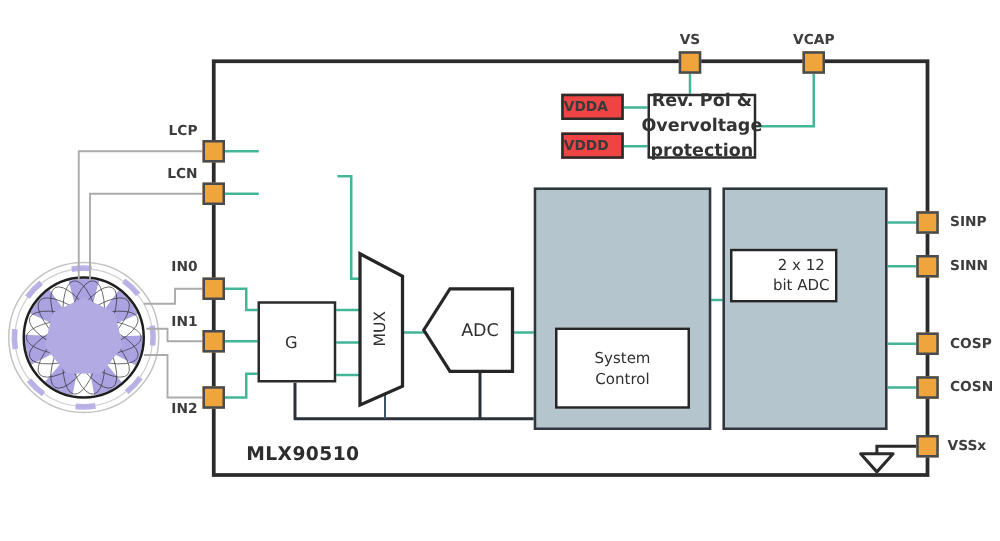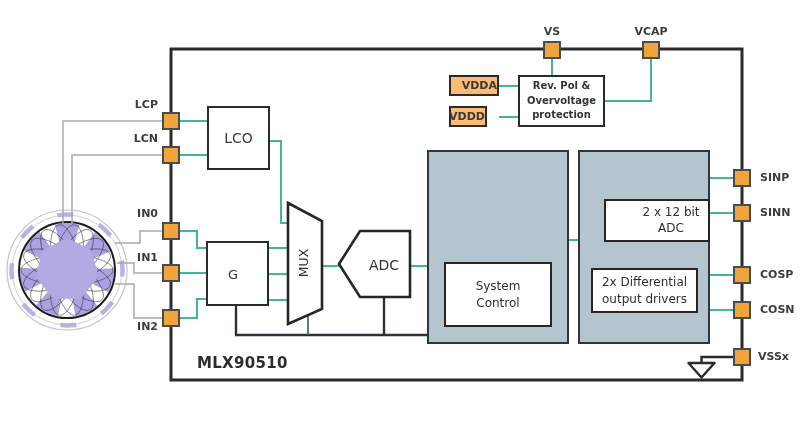--- a/index.html
+++ b/index.html
@@ -1,38 +1,38 @@
 <!DOCTYPE html>
 <html><head>
 <meta charset="utf-8">
 <style>
   html,body{margin:0;padding:0;background:#fff;}
   #canvas{position:relative;width:800px;height:433px;background:#ffffff;overflow:hidden;
           font-family:"DejaVu Sans","Liberation Sans",sans-serif;color:#3a3a3a;}
   #wires{position:absolute;left:0;top:0;z-index:1;}
   .blk{position:absolute;z-index:2;background:#fff;border:2.5px solid #2b2b2b;
        display:flex;align-items:center;justify-content:center;box-sizing:border-box;}
-  .blk-sm{position:absolute;z-index:2;background:#fdba74;border:2px solid #2b2b2b;
-       display:flex;align-items:center;justify-content:flex-end;box-sizing:border-box;
+  .blk-sm{position:absolute;z-index:2;background:#ef4444;border:2px solid #2b2b2b;
+       display:flex;align-items:center;justify-content:flex-start;box-sizing:border-box;
        font-size:11px;font-weight:bold;}
   .bigblk{position:absolute;z-index:2;background:#b4c5cd;border:2.5px solid #30373c;
        box-sizing:border-box;}
   .bigblk .title{position:absolute;top:7px;left:0;width:100%;text-align:center;
        font-size:13px;font-weight:bold;color:#333;}
   .inner{position:absolute;background:#fff;border:2px solid #262626;box-sizing:border-box;
        display:flex;align-items:center;justify-content:center;text-align:center;
        font-size:12px;line-height:1.3;color:#2f2f2f;}
   .pin{position:absolute;z-index:4;width:14px;height:14px;background:#f0a43c;
        border:2.5px solid #464c51;box-sizing:content-box;}
   .pinlbl{position:absolute;z-index:4;font-size:11px;font-weight:bold;color:#3d3d3d;
        white-space:nowrap;}
   .r{text-align:right;}
   .shapelbl{position:absolute;z-index:3;font-size:13px;color:#2f2f2f;text-align:center;}
   #mux-label{transform:rotate(-90deg);font-size:12.5px;}
-  #prot-box{flex-direction:column;font-size:10px;font-weight:bold;line-height:1.45;
+  #prot-box{flex-direction:column;font-size:14px;font-weight:bold;line-height:1.45;
        text-align:left;color:#333;}
   #chip-name{position:absolute;z-index:3;font-size:15px;font-weight:bold;color:#2d2d2d;
        letter-spacing:0.3px;}
   .two-line{line-height:1.35;}
 </style>
 </head>
 <body>
 
 <div id="canvas">
 
@@ -110,57 +110,50 @@
     <polygon points="339,264 360,231 410,231 410,297 360,297" fill="#ffffff" stroke="#262626" stroke-width="2.6"></polygon>
 
     <polygon points="224,251 224,297 260,274" fill="#ffffff" stroke="#262626" stroke-width="2.4"></polygon>
 
     <g>
       <polyline points="733,357 701.5,357 701.5,363" fill="none" stroke="#2b2b2b" stroke-width="2.4"></polyline>
       <polygon points="688.5,363 714.5,363 701.5,377.5" fill="#ffffff" stroke="#2b2b2b" stroke-width="2.4" stroke-linejoin="round"></polygon>
     </g>
   </svg>
 
-  <div class="blk" style="left:207px;top:106px;width:63px;height:64px;font-size:14px;">
-    <span>LCO</span>
-  </div>
 
   <div class="blk" style="left:206px;top:241px;width:63px;height:65px;"></div>
   <div class="shapelbl" id="gain-label" style="left:222px;top:267px;width:22px;">G</div>
 
   <div class="shapelbl" id="mux-label" style="left:283px;top:253px;width:42px;height:20px;line-height:20px;">MUX</div>
   <div class="shapelbl" style="left:359px;top:257px;width:50px;font-size:14px;">ADC</div>
 
   <div class="blk-sm" style="left:449px;top:75px;width:50px;height:21px;">
     <span>VDDA</span>
   </div>
-  <div class="blk-sm" style="left:449px;top:106px;width:38px;height:21px;">
+  <div class="blk-sm" style="left:449px;top:106px;width:50px;height:21px;">
     <span>VDDD</span>
   </div>
 
   <div class="blk" id="prot-box" style="left:518px;top:75px;width:87px;height:52px;">
     <span>Rev. Pol &amp;</span>
     <span>Overvoltage</span>
     <span>protection</span>
   </div>
 
   <div class="bigblk" style="left:427px;top:150px;width:142px;height:194px;">
     <div class="inner two-line" style="left:15px;top:110px;width:108px;height:65px;flex-direction:column;">
       <span>System</span>
       <span>Control</span>
     </div>
   </div>
 
   <div class="bigblk" style="left:578px;top:150px;width:132px;height:194px;">
-    <div class="inner" style="left:24px;top:47px;width:106px;height:43px;padding-left:28px;">
+    <div class="inner" style="left:4px;top:47px;width:86px;height:43px;padding-left:28px;">
       <span>2 x 12 bit ADC</span>
-    </div>
-    <div class="inner two-line" style="left:11px;top:116px;width:107px;height:45px;flex-direction:column;">
-      <span>2x Differential</span>
-      <span>output drivers</span>
     </div>
   </div>
 
   <div class="pin" style="left:542.5px;top:40.5px;"></div>
   <div class="pin" style="left:641.5px;top:40.5px;"></div>
   <div class="pin" style="left:161.5px;top:111.5px;"></div>
   <div class="pin" style="left:161.5px;top:145.5px;"></div>
   <div class="pin" style="left:161.5px;top:221.5px;"></div>
   <div class="pin" style="left:161.5px;top:263.5px;"></div>
   <div class="pin" style="left:161.5px;top:308.5px;"></div>

